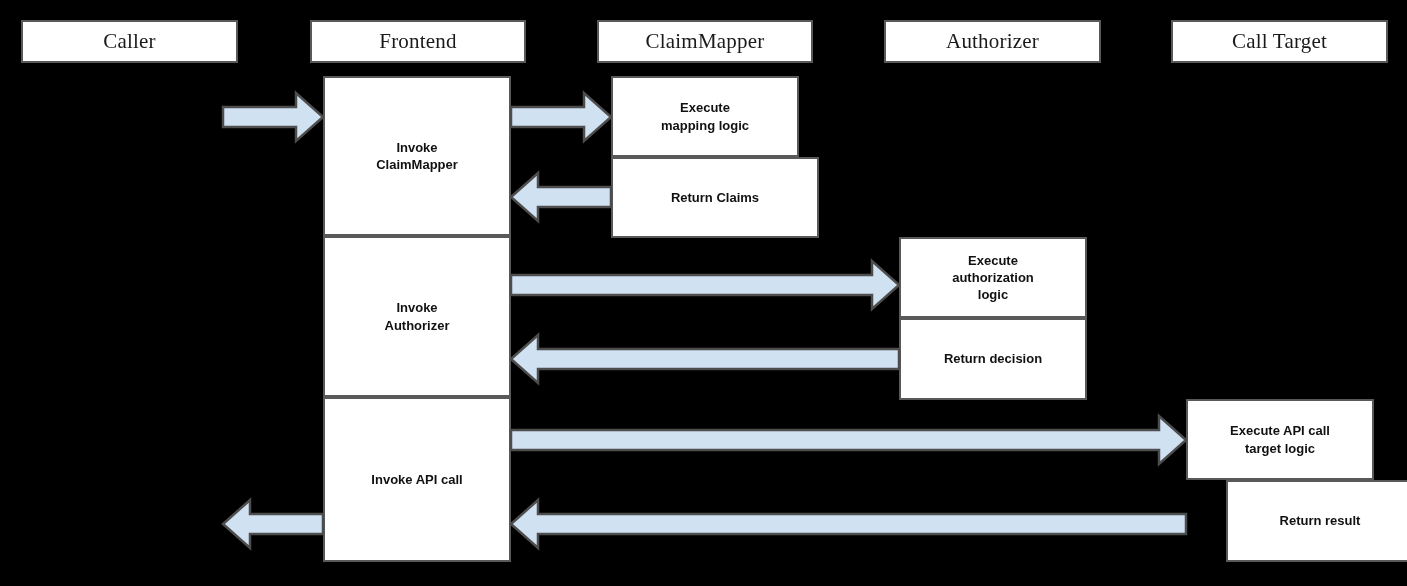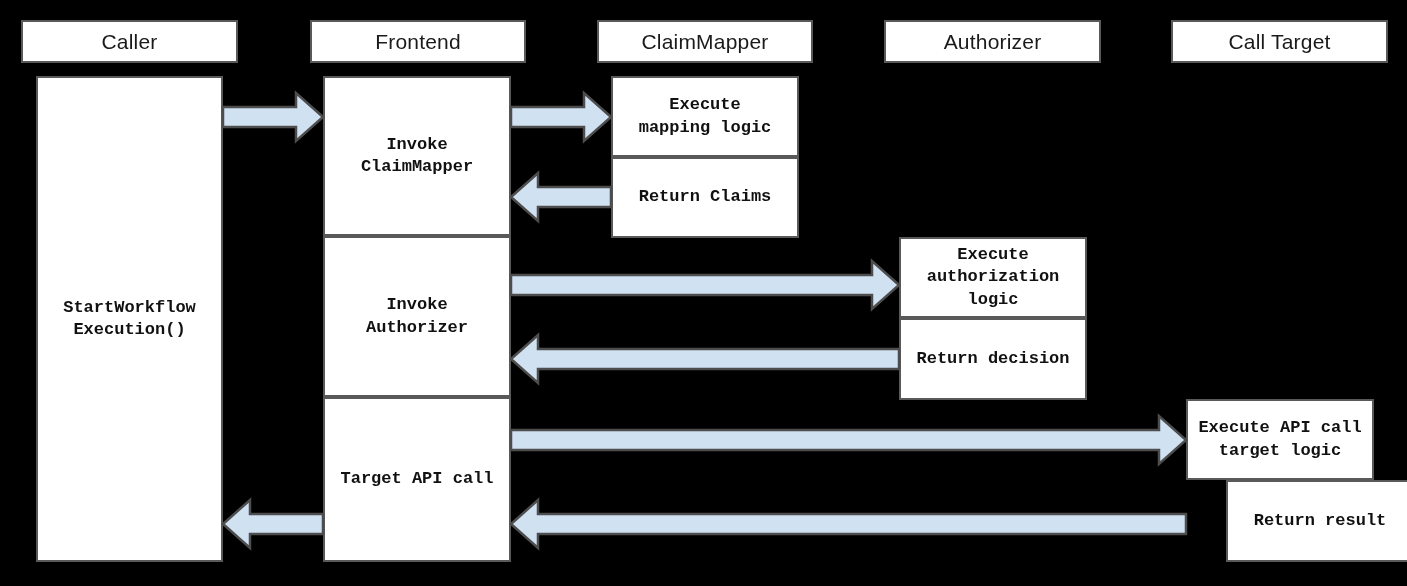--- a/index.html
+++ b/index.html
@@ -24,38 +24,38 @@
     background: #ffffff;
     border: 2px solid #595959;
     box-sizing: border-box;
     display: flex;
     align-items: center;
     justify-content: center;
     color: #1a1a1a;
     font-size: 21px;
     font-weight: 400;
     letter-spacing: 0.2px;
-    font-family: Liberation Sans, sans-serif;
+    font-family: Liberation Serif, serif;
   }
   
   .life-box {
     position: absolute;
     background: #ffffff;
     border: 2px solid #595959;
     box-sizing: border-box;
     display: flex;
     align-items: center;
     justify-content: center;
     text-align: center;
     color: #111111;
-    font-size: 17px;
+    font-size: 13px;
     font-weight: bold;
     line-height: 1.32;
     padding: 2px 6px;
-    font-family: Liberation Mono, monospace;
+    font-family: Liberation Sans, sans-serif;
   }
   
   #arrow-layer {
     position: absolute;
     left: 0;
     top: 0;
     width: 1407px;
     height: 586px;
     pointer-events: none;
   }
@@ -84,38 +84,35 @@
   </div>
 
   <div class="header-box" style="left:884px; top:20px; width:217px; height:43px;">
     <span>Authorizer</span>
   </div>
 
   <div class="header-box" style="left:1171px; top:20px; width:217px; height:43px;text-align:center;">
     <span>Call Target</span>
   </div>
 
-  <div class="life-box" style="left:36px; top:76px; width:187px; height:486px;">
-    <span>StartWorkflow<br>Execution()</span>
-  </div>
 
   <div class="life-box" style="left:323px; top:76px; width:188px; height:160px;">
     <span>Invoke<br>ClaimMapper</span>
   </div>
   <div class="life-box" style="left:323px; top:236px; width:188px; height:161px;">
     <span>Invoke<br>Authorizer</span>
   </div>
   <div class="life-box" style="left:323px; top:397px; width:188px; height:165px;">
-    <span>Target API call</span>
+    <span>Invoke API call</span>
   </div>
 
   <div class="life-box" style="left:611px; top:76px; width:188px; height:81px;">
     <span>Execute<br>mapping logic</span>
   </div>
-  <div class="life-box" style="left:611px; top:157px; width:188px; height:81px;justify-content:center;">
+  <div class="life-box" style="left:611px; top:157px; width:208px; height:81px;justify-content:center;">
     <span>Return Claims</span>
   </div>
 
   <div class="life-box" style="left:899px; top:237px; width:188px; height:81px;">
     <span>Execute<br>authorization<br>logic</span>
   </div>
   <div class="life-box" style="left:1186px; top:399px; width:188px; height:81px;">
     <span>Execute API call<br>target logic</span>
   </div>
 

